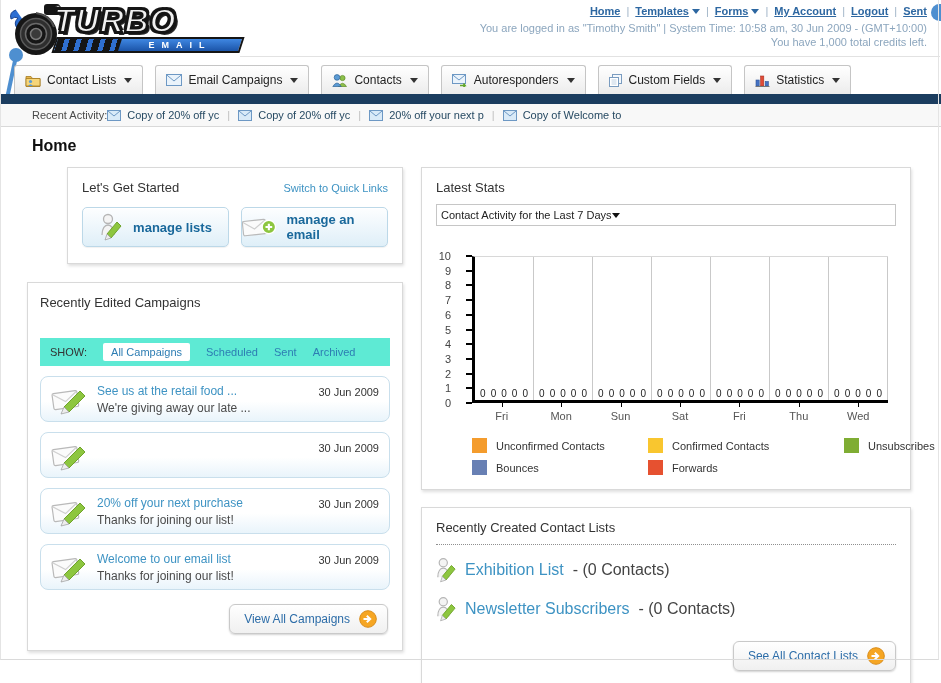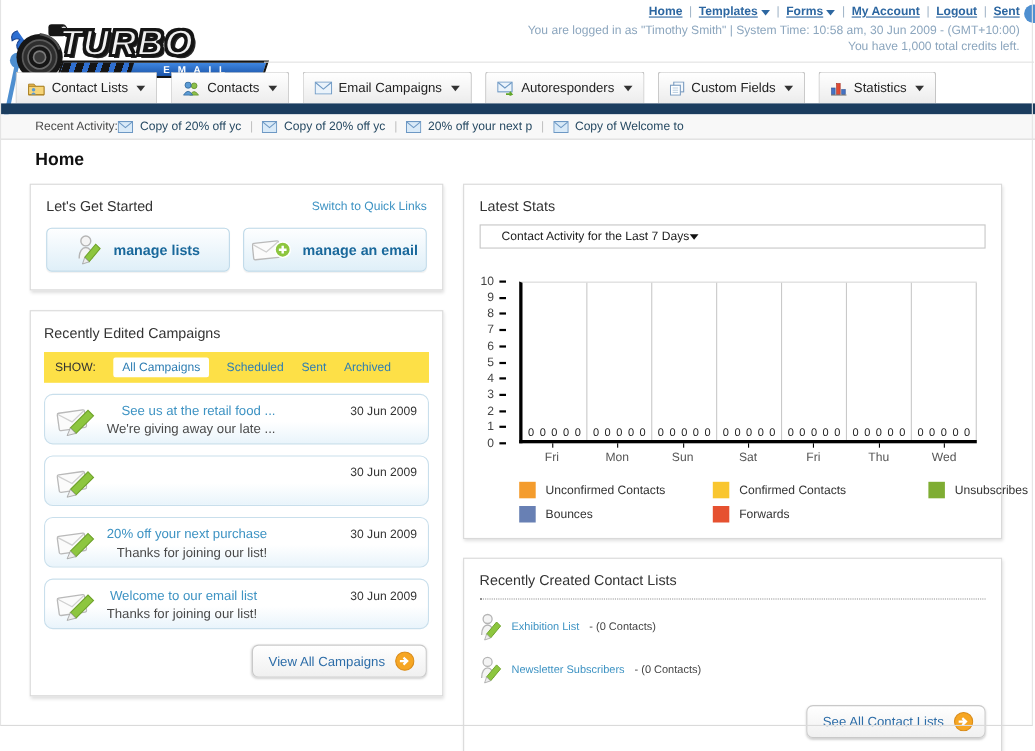--- a/index.html
+++ b/index.html
@@ -10,21 +10,21 @@
            border-left:1px solid #E4E4E4; border-right:1px solid #E4E4E4;
            border-bottom:1px solid #DADADA; pointer-events:none; z-index:5; }
 
   
   header { position:relative; height:64px; z-index:2; }
   .header-line { position:absolute; top:56px; left:240px; right:1px; height:1px; background:#E2E2E2; }
   .corner-dot { position:absolute; top:4px; right:-7px; width:17px; height:17px; border-radius:50%;
                 background:#4E8FD0; }
   .pin { position:absolute; left:0; top:44px; width:30px; height:70px; z-index:1; }
 
-  .logo { position:absolute; left:8px; top:20px; width:240px; height:58px; cursor:pointer; }
+  .logo { position:absolute; left:8px; top:2px; width:240px; height:58px; cursor:pointer; }
   .logo-turbo-icon { position:absolute; left:0; top:0; }
   .logo-text-block { position:absolute; left:46px; top:2px; width:190px; }
   .logo-title { font-style:italic; font-weight:bold; font-size:33px; line-height:34px; letter-spacing:1px;
                 color:#F1F1F1; -webkit-text-stroke:2px #151515;
                 text-shadow:-2px -2px 0 #151515, 2px -2px 0 #151515, -2px 2px 0 #151515, 2px 2px 0 #151515, 3px 3px 0 #2a2a2a; }
   .logo-bar { height:16px; width:188px; margin-top:-1px; background:linear-gradient(#3F87E2,#1B54A8);
               border:2px solid #151515; transform:skewX(-18deg); display:flex; align-items:center; }
   .logo-stripes { width:64px; height:100%; background:repeating-linear-gradient(90deg,#151515 0 7px,#2F6FD0 7px 12px); }
   .logo-email { flex:1; text-align:center; color:#fff; font-weight:bold; font-size:9px; letter-spacing:7px;
                 transform:skewX(18deg); }
@@ -59,73 +59,73 @@
   main { position:relative; z-index:2; }
   .page-title { margin:10px 0 12px 32px; font-size:16px; font-weight:bold; color:#101010; }
   .columns { display:flex; align-items:flex-start; margin-left:27px; gap:18px; }
   .left-col { width:376px; }
   .right-col { width:490px; }
   .panel { background:#fff; border:1px solid #D9D9D9; box-shadow:1px 2px 3px rgba(0,0,0,.13); }
   .panel-head { display:flex; justify-content:space-between; align-items:center; }
   .panel-title { font-size:13px; color:#333; }
 
   
-  #get-started { padding:12px 14px 16px; }
+  #get-started { padding:12px 14px 16px;margin-left:40px; }
   .quick-link { font-size:11px; color:#3E93C3; cursor:pointer; }
   .gs-buttons { display:flex; gap:12px; margin-top:12px; }
   .gs-btn { flex:1; height:40px; display:flex; align-items:center; justify-content:center; gap:10px;
             border:1px solid #BCD8E8; border-radius:5px; background:linear-gradient(#FDFEFF,#DFEFF8);
             box-shadow:inset 0 1px 0 #fff, 0 1px 1px rgba(0,0,0,.06);
             font-size:13px; font-weight:bold; color:#19689B; cursor:pointer; }
 
   
-  #campaigns { margin-top:18px; padding:12px 12px 12px;text-align:right; }
-  .filter-bar { display:flex; align-items:center; gap:16px; background:#fde047; padding:5px 10px;
-                margin-top:10px; font-size:11px; }
+  #campaigns { margin-top:18px; padding:12px 12px 12px; }
+  .filter-bar { display:flex; align-items:center; gap:16px; background:#5eead4; padding:5px 10px;
+                margin-top:28px; font-size:11px; }
   .show-label { color:#333; }
   .filter { color:#2D7DB3; cursor:pointer; }
   .filter.active { background:#fff; padding:3px 8px; border-radius:2px; }
   .card { display:flex; align-items:center; gap:8px; margin-top:10px; padding:4px 10px; min-height:46px;
           border:1px solid #C9DFEC; border-radius:8px; background:linear-gradient(#FFFFFF 55%, #E9F4FB); }
   .card-text .c-title { color:#3E93C3; font-size:12px; cursor:pointer; }
   .card-text .c-sub { color:#4A4A4A; font-size:12px; margin-top:3px; }
   .card-date { margin-left:auto; align-self:flex-start; margin-top:5px; font-size:11px; color:#333; white-space:nowrap; }
   .view-all-row { display:flex; justify-content:flex-end; margin:14px 2px 4px 0; }
   .pill-btn { display:flex; align-items:center; gap:9px; padding:5px 10px 5px 14px;
               border:1px solid #C9C9C9; border-radius:6px; background:linear-gradient(#FFFFFF,#F0F0F0);
               box-shadow:0 1px 2px rgba(0,0,0,.18); color:#2D6DA8; font-size:12px; cursor:pointer; }
 
   
   #latest-stats { padding:12px 14px 14px; }
   .stats-dropdown { margin-top:9px; height:22px; border:1px solid #C6C6C6; background:#fff; cursor:pointer;
-                    display:flex; align-items:center; padding:0 19px;
+                    display:flex; align-items:center; padding:0 4px;
                     font-size:11px; color:#222; }
   .dd-arrow { width:0; height:0; border-left:4px solid transparent; border-right:4px solid transparent;
               border-top:5px solid #111; }
   .chart-wrap { margin:30px 8px 0 36px; position:relative; }
   .y-labels { position:absolute; left:-36px; top:0; width:36px; height:147px; }
-  .ytick { position:absolute; right:12px; display:flex; align-items:center; gap:5px; font-size:11px; color:#444; }
+  .ytick { position:absolute; right:0; display:flex; align-items:center; gap:15px; font-size:11px; color:#444; }
   .ytick i { width:6px; height:2px; background:#000; display:block; }
   .chart-area { position:relative; height:147px; border-left:3px solid #000; border-bottom:3px solid #000;
                 border-top:1px solid #D8D8D8; display:flex; }
   .day-group { flex:1; position:relative; border-right:1px solid #C9C9C9; }
   .zeros { position:absolute; bottom:1px; left:0; right:0; display:flex; justify-content:space-evenly;
            font-size:10px; color:#222; }
   .x-labels { display:flex; }
   .xlabel { flex:1; text-align:center; font-size:11px; color:#555; position:relative; padding-top:7px; }
   .xlabel i { position:absolute; top:0; left:50%; width:1px; height:4px; background:#000; }
   .legend { margin:16px 0 0 36px; display:grid; grid-template-columns:176px 196px 1fr; row-gap:7px;
             font-size:11px; color:#333; }
   .legend-item { display:flex; align-items:center; gap:9px; }
   .swatch { width:15px; height:15px; display:block; }
 
   
   #contact-lists { margin-top:17px; padding:12px 14px 14px; }
   .dotted { border-bottom:1px dotted #8F8F8F; margin-top:9px; }
-  .cl-item { display:flex; align-items:center; gap:9px; margin-top:11px; font-size:10px; }
+  .cl-item { display:flex; align-items:center; gap:9px; margin-top:11px; font-size:16px; }
   .cl-name { color:#3E93C3; cursor:pointer; }
   .cl-detail { color:#444; }
   .see-all-row { display:flex; justify-content:flex-end; margin-top:18px; }
 </style>
 </head>
 <body>
 
 <div class="page">
   <div class="frame"></div>
 
@@ -188,35 +188,35 @@
       <svg width="16" height="13" viewBox="0 0 16 13">
         <path d="M1 2.5 h5 l1.5 2 H15 v8 H1 z" fill="#E8B64C" stroke="#A67C1F" stroke-width="0.8"></path>
         <path d="M1 4.5 h14 v7.5 H1 z" fill="#F6D579" stroke="#A67C1F" stroke-width="0.8"></path>
         <circle cx="5.5" cy="7.5" r="1.6" fill="#5B9BD5"></circle>
           <path d="M3.2 12 q2.3 -3.6 4.6 0" fill="#5B9BD5"></path>
       </svg>
       <span>Contact Lists</span>
       <i class="tab-caret"></i>
     </div>
     <div class="tab">
+      <svg width="16" height="12" viewBox="0 0 16 12">
+        <rect x="0.5" y="0.5" width="15" height="11" fill="#EAF3FB" stroke="#6D98C4"></rect>
+        <path d="M0.8 1 L8 7 L15.2 1" fill="none" stroke="#6D98C4"></path>
+      </svg>
+      <span>Email Campaigns</span>
+      <i class="tab-caret"></i>
+    </div>
+    <div class="tab">
       <svg width="16" height="13" viewBox="0 0 16 13">
         <circle cx="10.5" cy="4" r="2.6" fill="#8CC04A" stroke="#5F8A2A" stroke-width="0.7"></circle>
         <path d="M6.5 12.5 q4 -6.5 8 0 z" fill="#8CC04A" stroke="#5F8A2A" stroke-width="0.7"></path>
         <circle cx="5" cy="3.4" r="2.8" fill="#5B9BD5" stroke="#2F6496" stroke-width="0.7"></circle>
         <path d="M0.8 12.5 q4.2 -7 8.4 0 z" fill="#5B9BD5" stroke="#2F6496" stroke-width="0.7"></path>
       </svg>
       <span>Contacts</span>
-      <i class="tab-caret"></i>
-    </div>
-    <div class="tab">
-      <svg width="16" height="12" viewBox="0 0 16 12">
-        <rect x="0.5" y="0.5" width="15" height="11" fill="#EAF3FB" stroke="#6D98C4"></rect>
-        <path d="M0.8 1 L8 7 L15.2 1" fill="none" stroke="#6D98C4"></path>
-      </svg>
-      <span>Email Campaigns</span>
       <i class="tab-caret"></i>
     </div>
     <div class="tab">
       <svg width="16" height="13" viewBox="0 0 16 13">
         <rect x="0.5" y="0.5" width="13" height="9" fill="#EAF3FB" stroke="#6D98C4"></rect>
         <path d="M0.8 1 L7 6 L13.2 1" fill="none" stroke="#6D98C4"></path>
         <path d="M8 11.5 h5 l-1.5 -2 m1.5 2 l-1.5 2" fill="none" stroke="#61A629" stroke-width="1.6"></path>
       </svg>
       <span>Autoresponders</span>
       <i class="tab-caret"></i>

